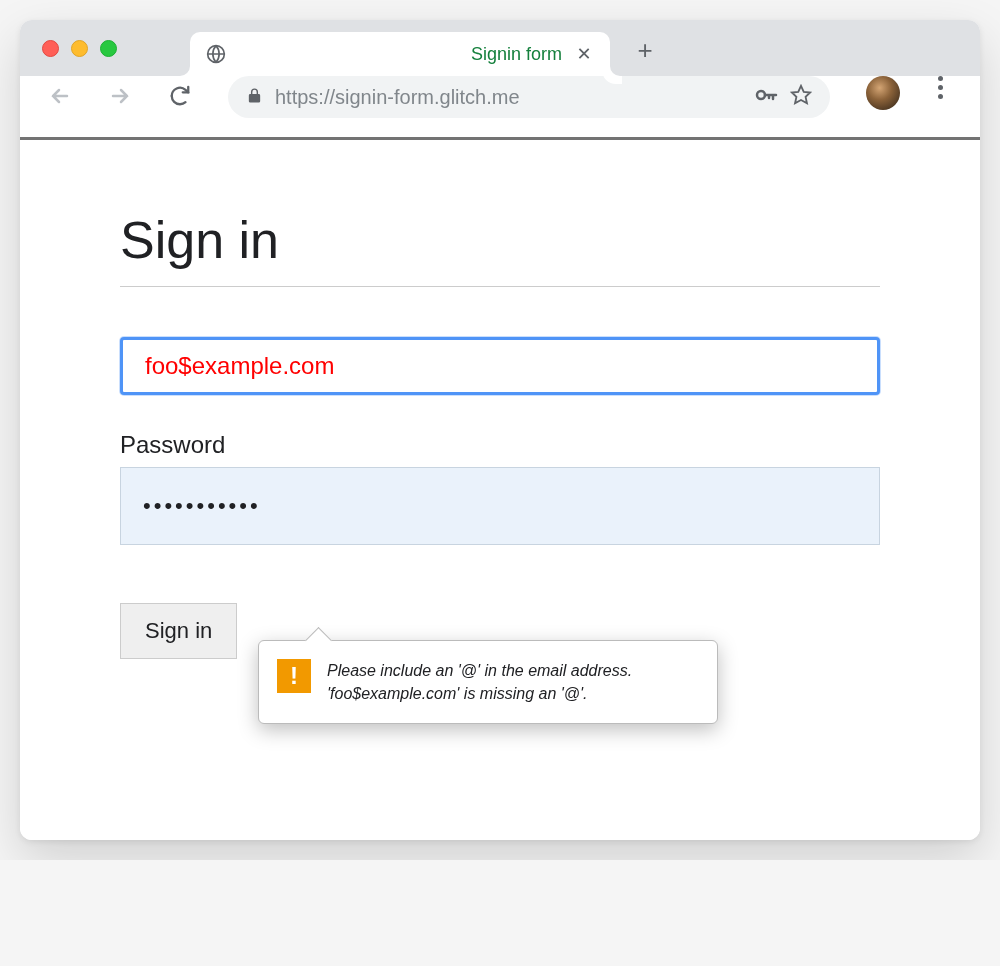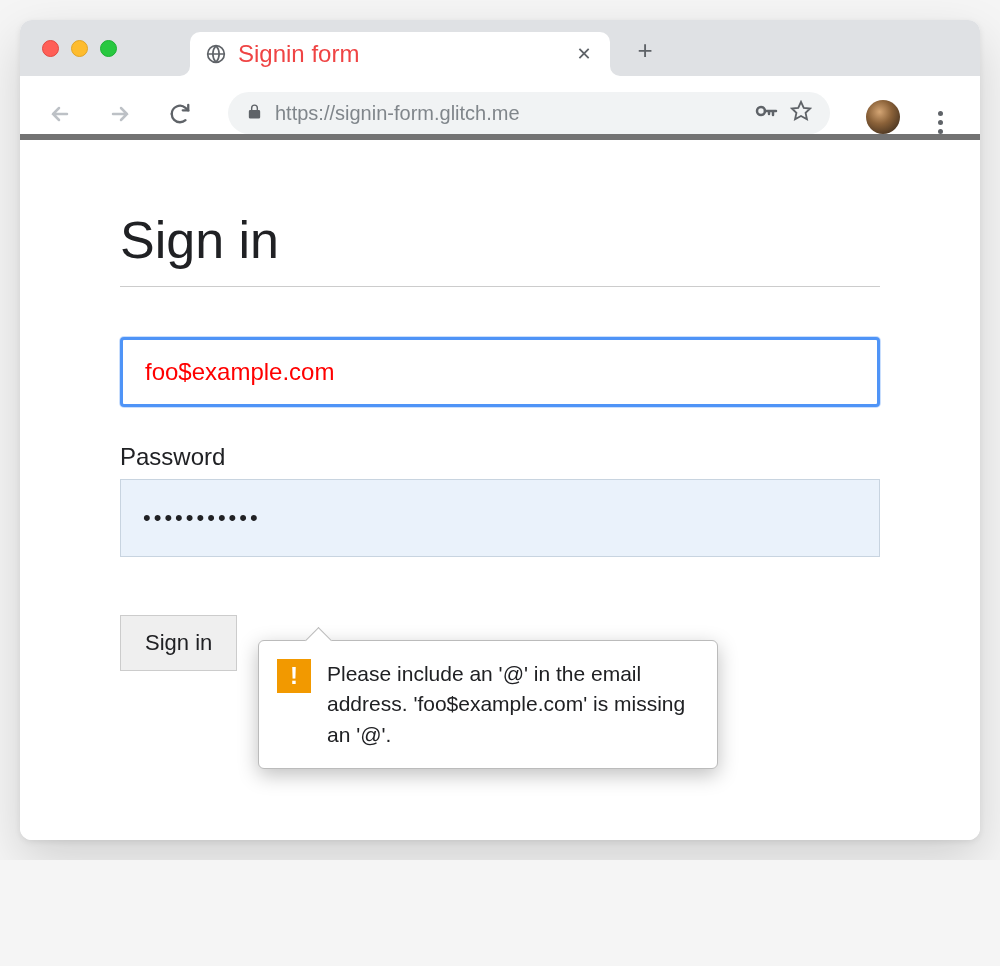--- a/index.html
+++ b/index.html
@@ -80,24 +80,25 @@
       right: -12px;
       border-bottom-left-radius: 10px;
       box-shadow: -4px 4px 0 4px #fff;
     }
     .tab-favicon {
       color: #5f6368;
       display: flex;
     }
     .tab-title {
       flex: 1;
-      font-size: 24px;
-      color: #ef4444;
+      font-size: 18px;
+      color: #15803d;
       white-space: nowrap;
       overflow: hidden;
+      text-align: right;
     }
     .tab-close {
       color: #5f6368;
       font-size: 18px;
       cursor: pointer;
       width: 20px;
       text-align: center;
     }
     .new-tab {
       color: #5f6368;
@@ -105,24 +106,24 @@
       margin-left: 20px;
       margin-bottom: 10px;
       cursor: pointer;
       width: 30px;
       text-align: center;
     }
     .toolbar {
       background: #fff;
       height: 64px;
       display: flex;
-      align-items: flex-end;
+      align-items: flex-start;
       padding: 0 20px;
       gap: 20px;
-      border-bottom: 6px solid #737373;
+      border-bottom: 3px solid #737373;
     }
     .nav-btn {
       width: 40px;
       height: 40px;
       display: flex;
       align-items: center;
       justify-content: center;
       color: #5f6368;
       cursor: pointer;
       border-radius: 50%;
@@ -182,21 +183,21 @@
       margin-bottom: 50px;
     }
     .field-label {
       font-size: 24px;
       color: #202124;
       display: block;
       margin-bottom: 8px;
     }
     .email-input {
       width: 100%;
-      height: 70px;
+      height: 58px;
       border: 3px solid #4f94f7;
       border-radius: 4px;
       padding: 0 22px;
       font-size: 24px;
       color: #ff0000;
       background: #fff;
       outline: none;
       box-shadow: 0 0 0 1px rgba(79,148,247,0.3);
     }
     .password-wrap {
@@ -255,23 +256,24 @@
       background: #f29900;
       display: flex;
       align-items: center;
       justify-content: center;
       color: #fff;
       font-weight: bold;
       font-size: 24px;
       flex-shrink: 0;
     }
     .tooltip-text {
-      font-size: 21px;
+      font-size: 16px;
       color: #202124;
       line-height: 1.45;
+      font-style: italic;
     }
   </style>
 </head>
 <body>
 
 <div class="browser-window">
 
   <div class="titlebar">
     <div class="traffic-lights">
       <div class="traffic-light tl-red"></div>

